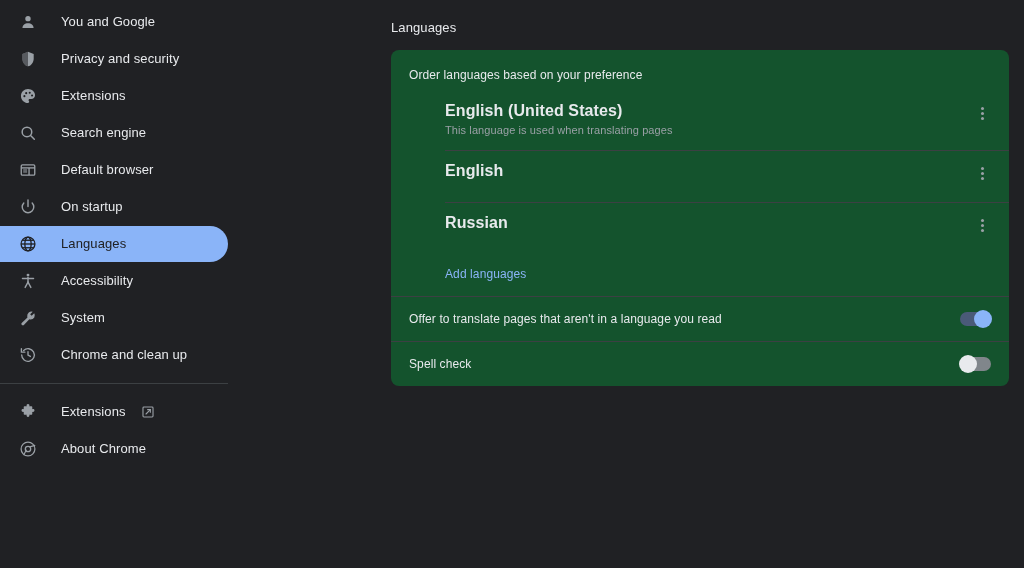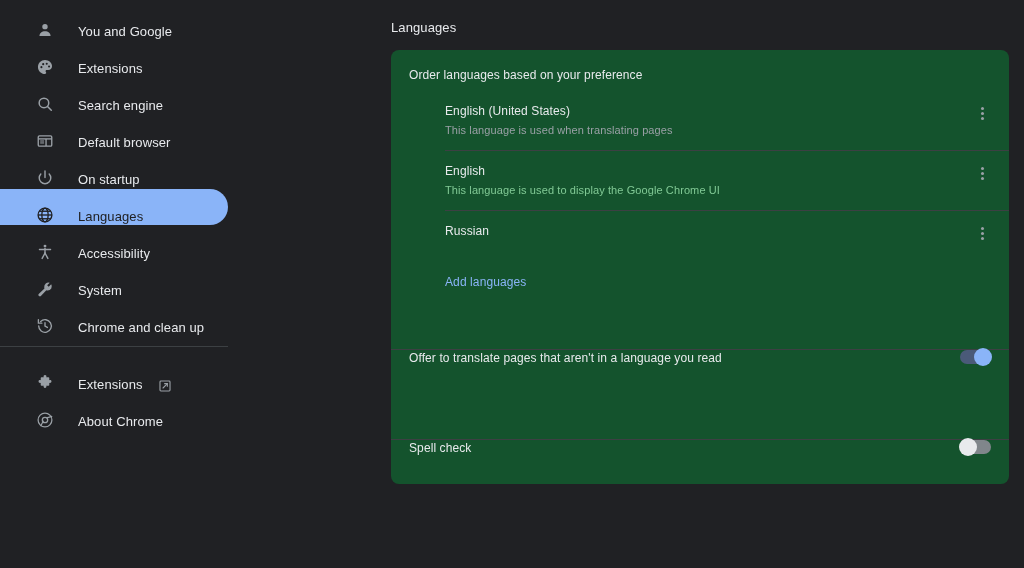--- a/index.html
+++ b/index.html
@@ -28,24 +28,24 @@
     width: 228px;
     height: 568px;
     background: #202124;
     box-sizing: border-box;
     padding-top: 4px;
     flex: 0 0 228px;
     position: relative;
   }
   .nav-item {
     display: flex;
-    align-items: flex-end;
+    align-items: center;
     height: 36px;
     margin: 0 0 1px 0;
-    padding-left: 35px;
+    padding-left: 18px;
     box-sizing: border-box;
     border-radius: 0 18px 18px 0;
     cursor: pointer;
     position: relative;
   }
   .nav-item .nav-icon {
     width: 20px;
     height: 20px;
     flex: 0 0 20px;
     display: flex;
@@ -127,24 +127,25 @@
     padding-right: 18px;
     box-sizing: border-box;
   }
   .lang-row + .lang-row { border-top: 1px solid #3c4043; gap: 43px; }
   .lang-texts {
     flex: 1 1 auto;
     padding-top: 11px;
     padding-bottom: 11px;
   }
   .lang-name {
-    font-size: 12px;
+    font-size: 16px;
     line-height: 18px;
     color: #e8eaed;
     letter-spacing: .1px;
+    font-weight: bold;
   }
   .lang-sub {
     font-size: 11px;
     line-height: 18px;
     color: #9aa0a6;
     letter-spacing: .1px;
     margin-top: 1px;
   }
   .lang-sub.green { color: #81c995; }
   .row-menu {
@@ -171,26 +172,26 @@
     padding: 12px 0 14px 0;
     font-size: 12px;
     line-height: 16px;
     color: #8ab4f8;
     letter-spacing: .1px;
     cursor: pointer;
     display: inline-block;
   }
   .toggle-row {
     display: flex;
+    align-items: center;
     justify-content: space-between;
     height: 45px;
     padding: 0 18px 0 18px;
     border-top: 1px solid #3c4043;
     box-sizing: border-box;
-    margin-top: 45px;
   }
   .toggle-label {
     font-size: 12px;
     line-height: 16px;
     color: #e8eaed;
     letter-spacing: .1px;
   }
   .switch {
     position: relative;
     width: 31px;
@@ -227,20 +228,29 @@
       <span class="nav-icon">
         <svg width="18" height="18" viewBox="0 0 24 24" fill="currentColor">
             <circle cx="12" cy="7.5" r="3.6"></circle>
             <path d="M4.6 20c0-4.1 3.3-6.3 7.4-6.3s7.4 2.2 7.4 6.3z"></path>
           </svg>
       </span>
       <span class="nav-label">You and Google</span>
     </div>
 
 
+    <div class="nav-item">
+      <span class="nav-icon">
+        <svg width="18" height="18" viewBox="0 0 24 24">
+            <path d="M12 2.2 4.4 5.4v6.1c0 4.8 3.2 9.1 7.6 10.3 4.4-1.2 7.6-5.5 7.6-10.3V5.4z" fill="currentColor"></path>
+            <path d="M12 2.2 4.4 5.4v6.1c0 4.8 3.2 9.1 7.6 10.3z" fill="#202124" opacity=".55"></path>
+          </svg>
+      </span>
+      <span class="nav-label">Privacy and security</span>
+    </div>
 
     <div class="nav-item">
       <span class="nav-icon">
         <svg width="18" height="18" viewBox="0 0 24 24">
             <path d="M12 2.6c-5.2 0-9.4 4.2-9.4 9.4s4.2 9.4 9.4 9.4c.9 0 1.6-.7 1.6-1.6 0-.4-.2-.8-.4-1.1-.3-.3-.4-.7-.4-1.1 0-.9.7-1.6 1.6-1.6h1.9c2.8 0 5.1-2.3 5.1-5.1 0-4.6-4.4-8.3-9.4-8.3z" fill="currentColor"></path>
             <circle cx="7.2" cy="12.2" r="1.4" fill="#202124"></circle>
             <circle cx="9.6" cy="8.2" r="1.4" fill="#202124"></circle>
             <circle cx="14.3" cy="7.7" r="1.4" fill="#202124"></circle>
             <circle cx="17.4" cy="11.3" r="1.4" fill="#202124"></circle>
           </svg>
@@ -378,21 +388,20 @@
           <div class="row-menu">
             <i></i>
               <i></i>
               <i></i>
           </div>
         </div>
 
         <div class="lang-row">
           <div class="lang-texts">
             <div class="lang-name">English</div>
-            <div class="lang-sub green">This language is used to display the Google Chrome UI</div>
           </div>
           <div class="row-menu">
             <i></i>
               <i></i>
               <i></i>
           </div>
         </div>
 
         <div class="lang-row">
           <div class="lang-texts">

